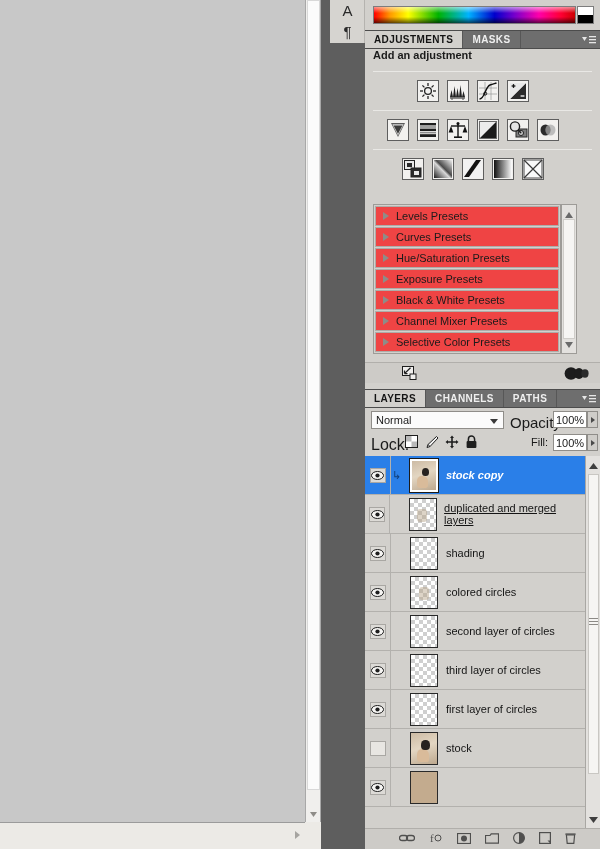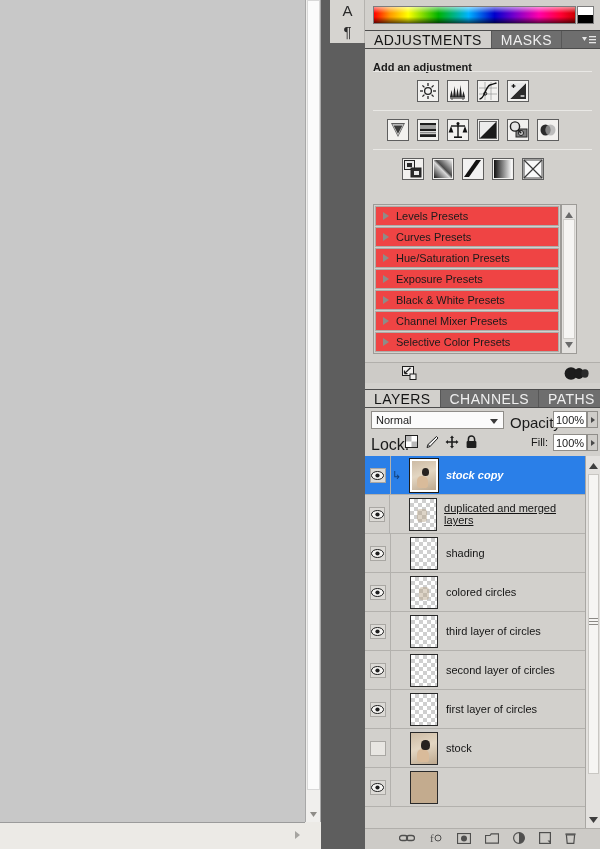--- a/index.html
+++ b/index.html
@@ -74,34 +74,34 @@
     background:linear-gradient(to bottom,#ffffff 0%,#ffffff 50%,#000000 50%,#000000 100%);
   }
 
   
   .tabbar {
     position:absolute; left:0; width:235px; height:19px;
     background:#6e6e6e; border-top:1px solid #4c4c4c; border-bottom:1px solid #4c4c4c;
     display:flex; align-items:stretch;
   }
   .tab {
-    padding:0 9px; display:flex; align-items:center; font-size:14px; font-weight:normal;
+    padding:0 9px; display:flex; align-items:center; font-size:10px; font-weight:bold;
     color:#efefef; letter-spacing:.4px; background:#6e6e6e;
     border-right:1px solid #575757; cursor:pointer;text-align:center;
   }
   .tab.active { background:#d2d0cc; color:#141414; }
   .tab-spacer { flex:1; background:#6e6e6e; }
   .tab-menu {
     width:22px; display:flex; align-items:center; justify-content:center;
     color:#e6e6e6; font-size:10px; cursor:pointer; background:#6e6e6e;
   }
 
   
   .adj-body { position:absolute; left:0; top:49px; width:235px; height:313px; background:#d2d0cc; }
-  .adj-title { position:absolute; left:8px; top:12px; font-size:11px; font-weight:bold; color:#1b1b1b; }
+  .adj-title { position:absolute; left:8px; top:0; font-size:11px; font-weight:bold; color:#1b1b1b; }
   .adj-rule { position:absolute; left:8px; width:219px; height:1px; background:#bcbab6; border-bottom:1px solid #e9e8e5; }
 
   .ico-row { position:absolute; display:flex; gap:8px; }
   .aico {
     width:22px; height:22px; background:#f2f1ef; border:1px solid #5e5e5e;
     position:relative; overflow:hidden; cursor:pointer;
   }
 
   
   .preset-box {
@@ -652,36 +652,36 @@
               <svg width="13" height="9" viewBox="0 0 13 9">
                 <ellipse cx="6.5" cy="4.5" rx="6" ry="4" fill="#f6f5f3" stroke="#1e1e1e" stroke-width="1"></ellipse>
                 <circle cx="6.5" cy="4.5" r="2.1" fill="#1e1e1e"></circle>
               </svg>
             </span>
           </div>
           <div class="clip-arrow"></div>
           <div class="thumb-cell">
             <span class="lthumb"></span>
           </div>
-          <span class="lname">third layer of circles</span>
+          <span class="lname">second layer of circles</span>
         </div>
         <div class="layer-row">
           <div class="eye-cell">
             <span class="eye-box">
               <svg width="13" height="9" viewBox="0 0 13 9">
                 <ellipse cx="6.5" cy="4.5" rx="6" ry="4" fill="#f6f5f3" stroke="#1e1e1e" stroke-width="1"></ellipse>
                 <circle cx="6.5" cy="4.5" r="2.1" fill="#1e1e1e"></circle>
               </svg>
             </span>
           </div>
           <div class="clip-arrow"></div>
           <div class="thumb-cell">
             <span class="lthumb"></span>
           </div>
-          <span class="lname">second layer of circles</span>
+          <span class="lname">third layer of circles</span>
         </div>
         <div class="layer-row">
           <div class="eye-cell">
             <span class="eye-box">
               <svg width="13" height="9" viewBox="0 0 13 9">
                 <ellipse cx="6.5" cy="4.5" rx="6" ry="4" fill="#f6f5f3" stroke="#1e1e1e" stroke-width="1"></ellipse>
                 <circle cx="6.5" cy="4.5" r="2.1" fill="#1e1e1e"></circle>
               </svg>
             </span>
           </div>

